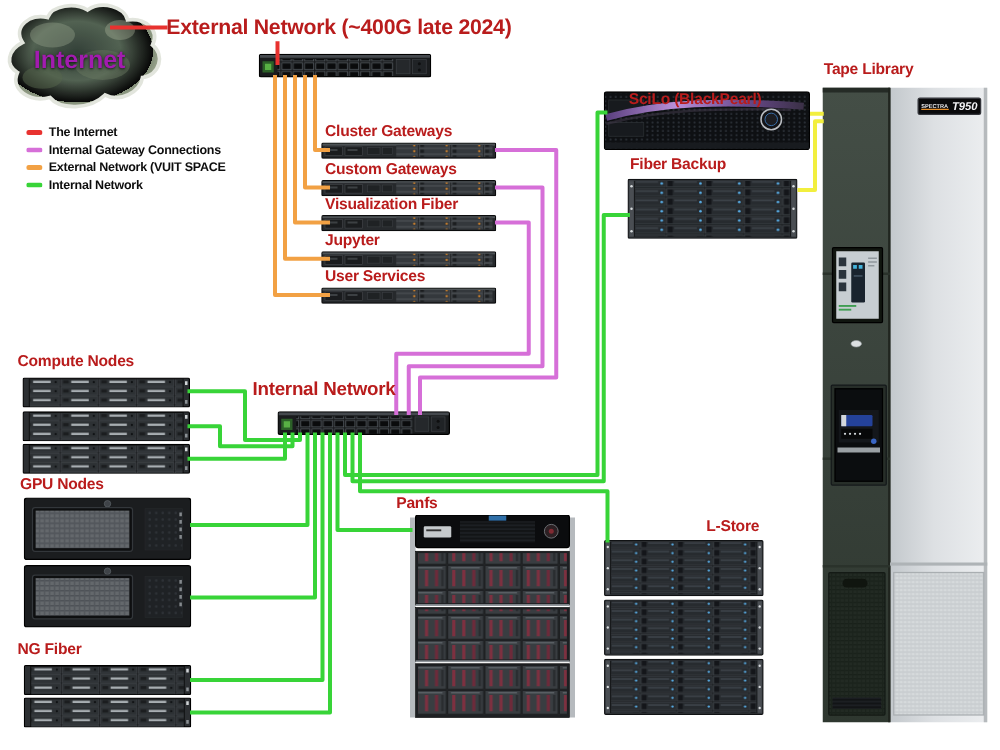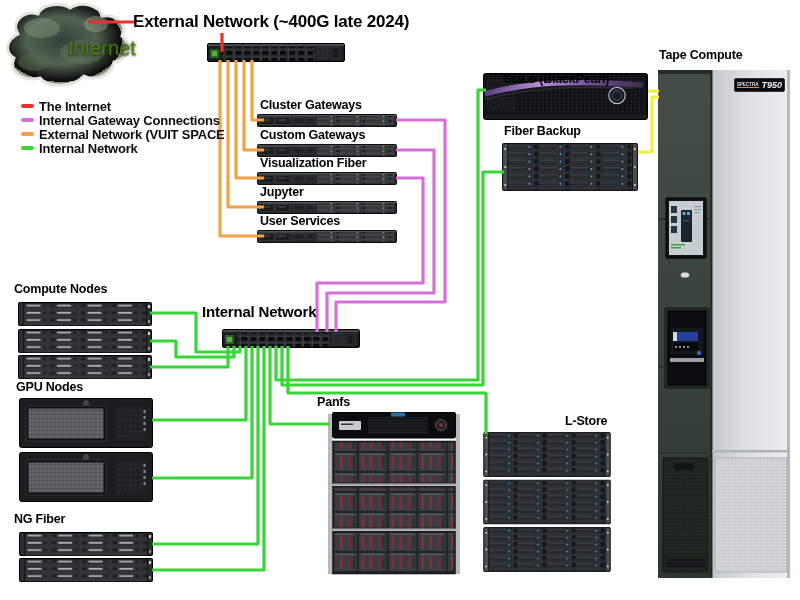--- a/index.html
+++ b/index.html
@@ -1,29 +1,29 @@
 <!DOCTYPE html>
 <html><head>
 <meta charset="utf-8">
 <style>
   html,body{margin:0;padding:0;background:#fff;}
   #canvas{position:relative;width:800px;height:600px;background:#ffffff;overflow:hidden;
           font-family:"Liberation Sans",sans-serif;}
   .device{position:absolute;z-index:2;}
   #wires{position:absolute;left:0;top:0;z-index:3;pointer-events:none;}
-  .lbl{position:absolute;z-index:4;color:#000000;font-weight:700;white-space:nowrap;letter-spacing:-0.2px;}
+  .lbl{position:absolute;z-index:4;color:#b91c1c;font-weight:700;white-space:nowrap;letter-spacing:-0.2px;}
   .lbl-title{font-size:17px;}
   .lbl-section{font-size:12.5px;}
   .lbl-big{font-size:15px;}
-  #cloud-label{position:absolute;z-index:4;font-size:20px;font-weight:400;color:#4d7c0f;
-               text-shadow:0 1px 2px rgba(0,0,0,.65),0 0 4px rgba(20,40,25,.5);margin-left:41px;}
+  #cloud-label{position:absolute;z-index:4;font-size:20px;font-weight:700;color:#a21caf;
+               text-shadow:0 1px 2px rgba(0,0,0,.65),0 0 4px rgba(20,40,25,.5);}
   #legend{position:absolute;left:21px;top:99px;z-index:4;}
   .legend-row{display:flex;align-items:center;height:14px;}
   .legend-row svg{flex:0 0 13px;margin-right:5px;}
-  .legend-text{font-size:13px;font-weight:700;color:#0d0d0d;white-space:nowrap;letter-spacing:-0.2px;}
+  .legend-text{font-size:10px;font-weight:700;color:#0d0d0d;white-space:nowrap;letter-spacing:-0.2px;}
   #t950-badge{position:absolute;left:734px;top:78px;width:51px;height:14px;z-index:4;
               background:#0a0a0c;border-radius:2px;display:flex;align-items:center;justify-content:center;gap:3px;
               border:1px solid #33343a;box-sizing:border-box;}
   #t950-badge .brand{font-size:4.5px;color:#e9e9ec;font-weight:700;border-bottom:1px solid #e8902a;line-height:5px;}
   #t950-badge .model{font-size:9px;font-style:italic;font-weight:700;color:#f2f2f5;line-height:9px;}
 </style>
 </head>
 <body>
 
 <div id="canvas">
@@ -389,21 +389,21 @@
     </div>
   </div>
 
   <div class="lbl lbl-section" style="left:260px;top:98px">Cluster Gateways</div>
   <div class="lbl lbl-section" style="left:260px;top:128px">Custom Gateways</div>
   <div class="lbl lbl-section" style="left:260px;top:156px">Visualization Fiber</div>
   <div class="lbl lbl-section" style="left:260px;top:185px">Jupyter</div>
   <div class="lbl lbl-section" style="left:260px;top:214px">User Services</div>
   <div class="lbl lbl-section" style="left:503px;top:72px">SciLo (BlackPearl)</div>
   <div class="lbl lbl-section" style="left:504px;top:124px">Fiber Backup</div>
-  <div class="lbl lbl-section" style="left:659px;top:48px">Tape Compute</div>
+  <div class="lbl lbl-section" style="left:659px;top:48px">Tape Library</div>
   <div class="lbl lbl-section" style="left:14px;top:282px">Compute Nodes</div>
   <div class="lbl lbl-section" style="left:16px;top:380px">GPU Nodes</div>
   <div class="lbl lbl-section" style="left:14px;top:512px">NG Fiber</div>
   <div class="lbl lbl-big" style="left:202px;top:303px">Internal Network</div>
   <div class="lbl lbl-section" style="left:317px;top:395px">Panfs</div>
   <div class="lbl lbl-section" style="left:565px;top:414px">L-Store</div>
 
 </div>
 
 </body></html>

